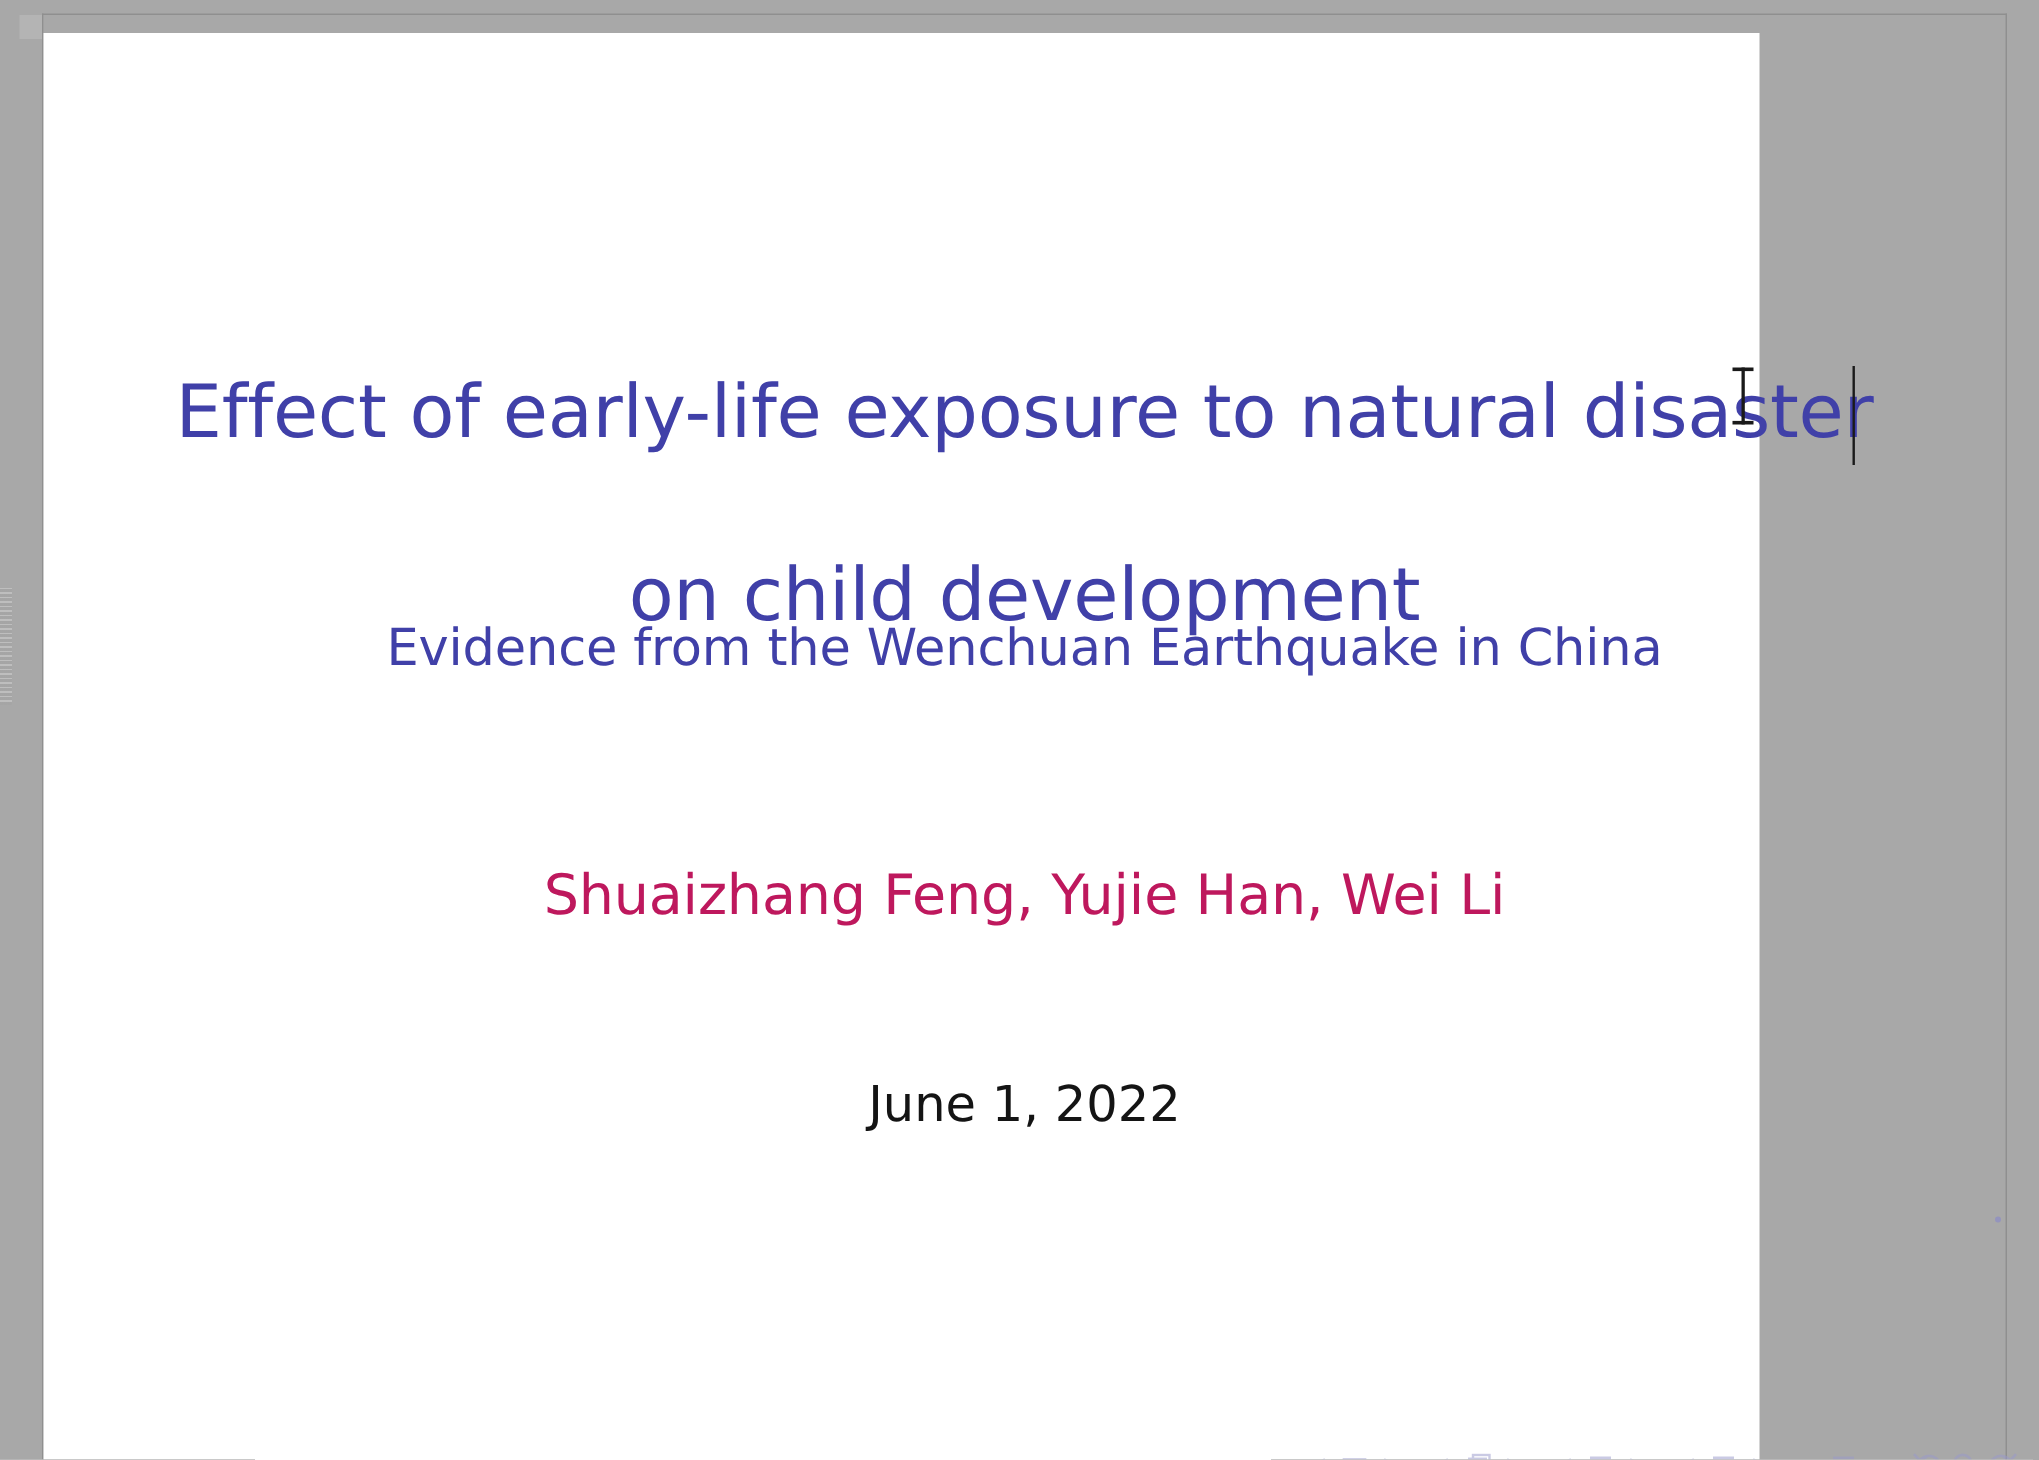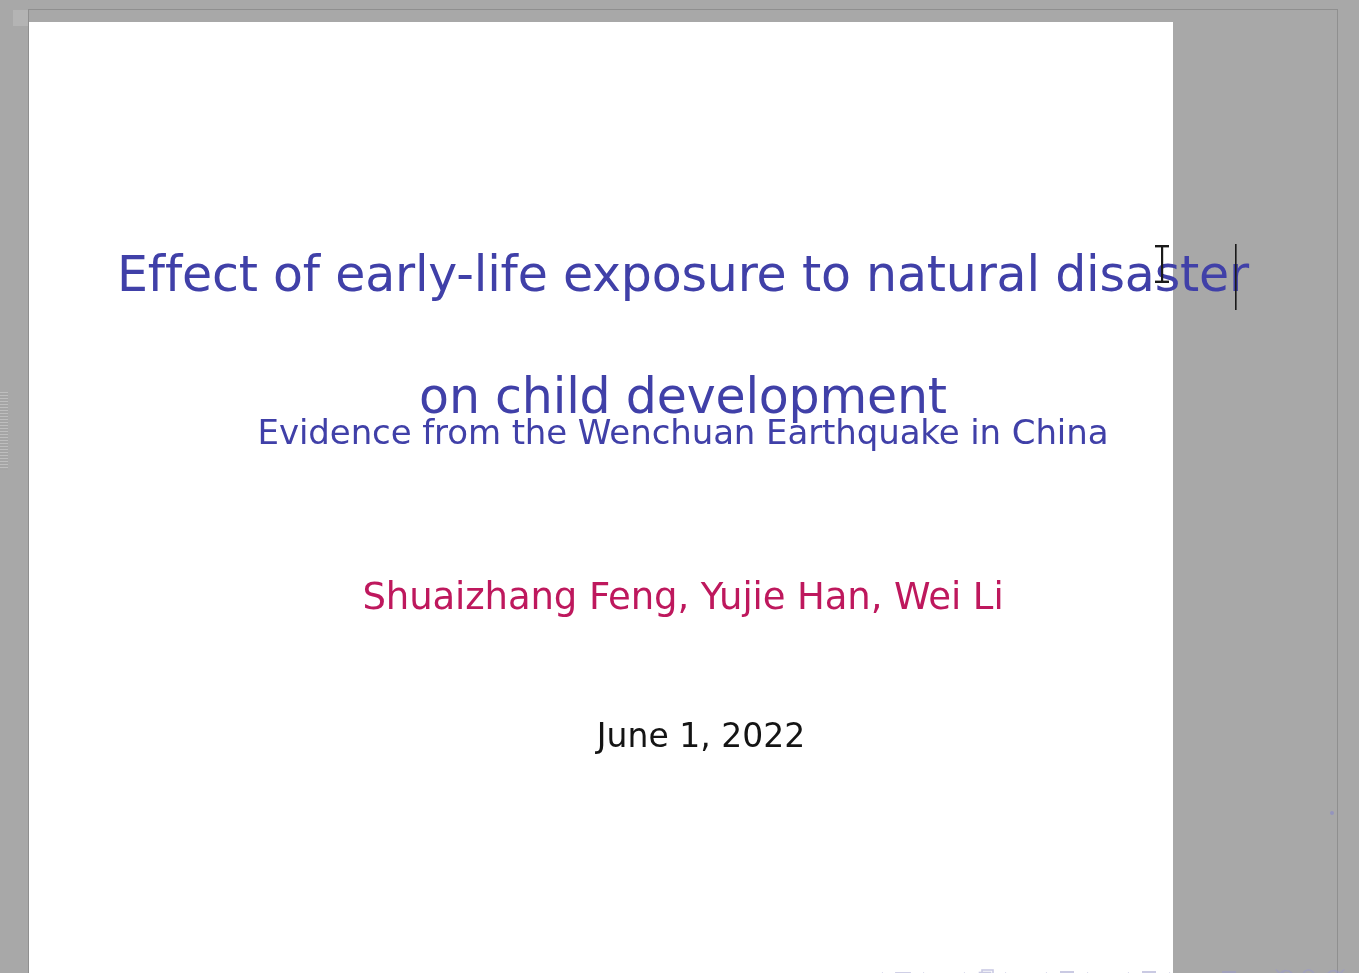--- a/index.html
+++ b/index.html
@@ -131,21 +131,20 @@
     margin-top: 24px;
   }
   #date {
     position: absolute;
     left: 0; top: 694px;
     width: 1308px;
     color: #141414;
     font-size: 33px;
     font-weight: 400;
     white-space: nowrap;
-    padding-left: 18px;
   }
 
   
   #edge-dot {
     position: absolute;
     left: 1301px; top: 789px;
     width: 4px; height: 4px;
     border-radius: 50%;
     background: #8e8ec4;
     opacity: 0.75;

